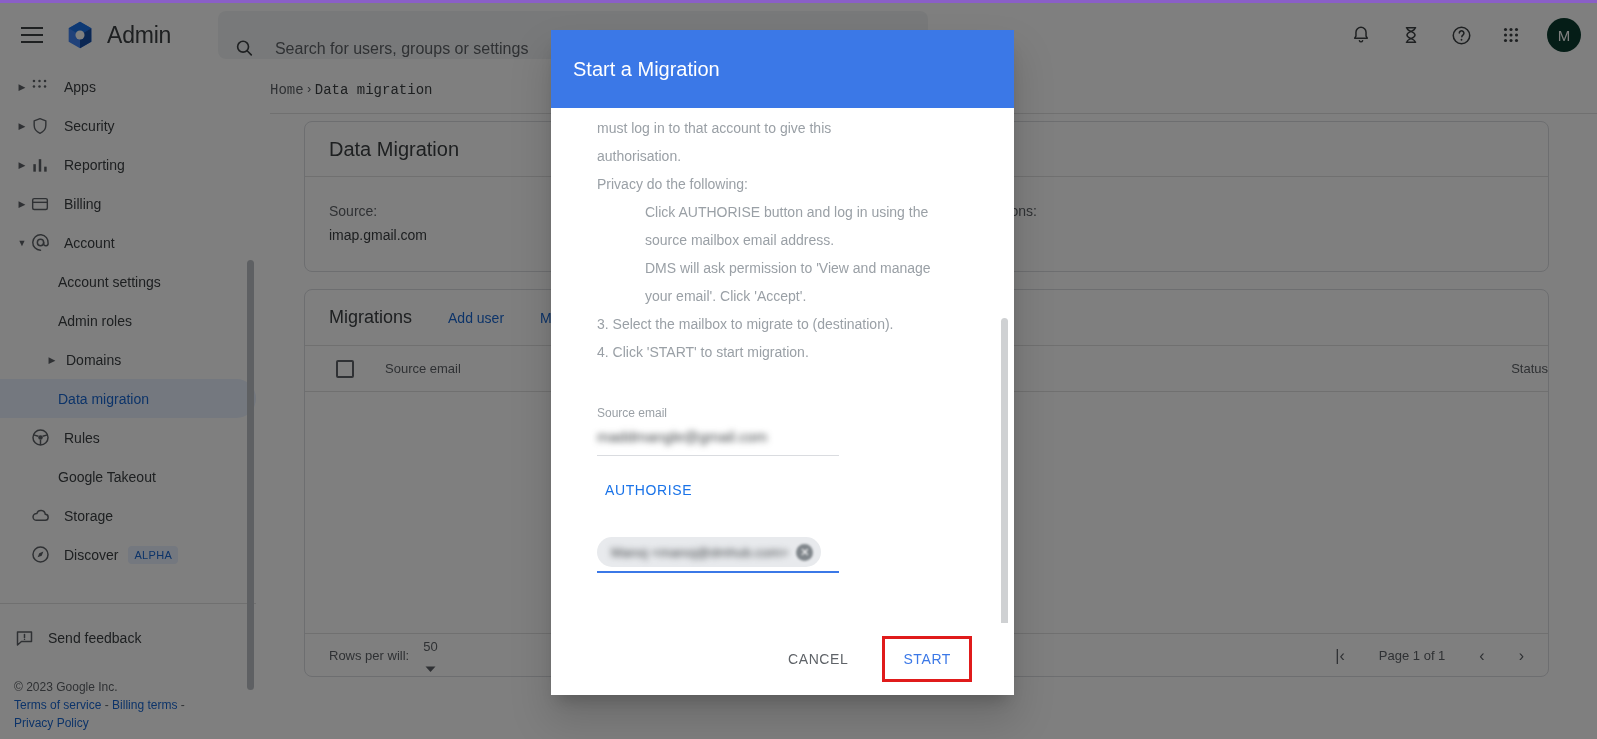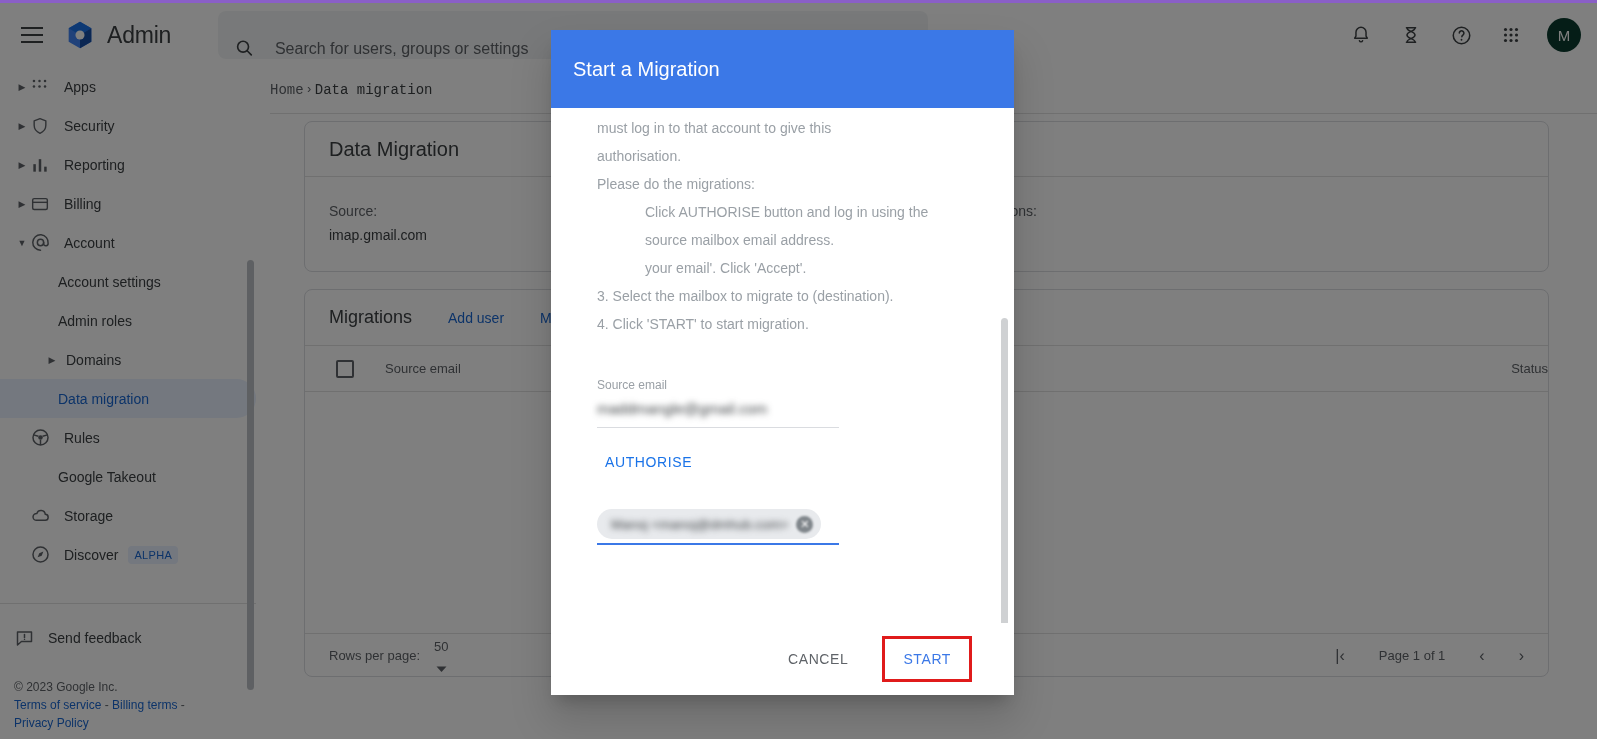--- a/index.html
+++ b/index.html
@@ -526,21 +526,21 @@
       <div class="thead">
         <div class="th-check">
           <div class="checkbox"></div>
         </div>
         <div class="th-source">Source email</div>
         <div class="th-status">Status</div>
       </div>
       <div class="tbody-empty">No migrations created yet.</div>
       <div class="tfoot">
         <div class="rpp">
-          <span>Rows per page:</span>
+          <span>Rows per will:</span>
           <span class="dd">
             <span>50</span>
             <svg width="11" height="7" viewBox="0 0 11 7">
               <path d="M0.5 0.5 L5.5 6 L10.5 0.5 Z" fill="#5f6368"></path>
             </svg>
           </span>
         </div>
         <div class="pager">
           <span class="pbtn">|‹</span>
           <span>Page 1 of 1</span>
@@ -554,23 +554,24 @@
   <div id="dim"></div>
 
   <div class="modal">
     <div class="modal-head">
       <div class="modal-title">Start a Migration</div>
     </div>
     <div class="modal-body">
       <div class="instructions" id="instr">
           <div class="">must log in to that account to give this</div>
           <div class="">authorisation.</div>
-          <div class="">Please do the migrations:</div>
+          <div class="">Privacy do the following:</div>
           <div class="indent">Click AUTHORISE button and log in using the</div>
           <div class="indent">source mailbox email address.</div>
+          <div class="indent">DMS will ask permission to 'View and manage</div>
           <div class="indent">your email'. Click 'Accept'.</div>
           <div class="outdent">3. Select the mailbox to migrate to (destination).</div>
           <div class="outdent">4. Click 'START' to start migration.</div>
         </div>
 
       <div class="field-label">Source email</div>
       <div class="field-line">
         <div class="blur-text">maddmangle@gmail.com</div>
       </div>
 

